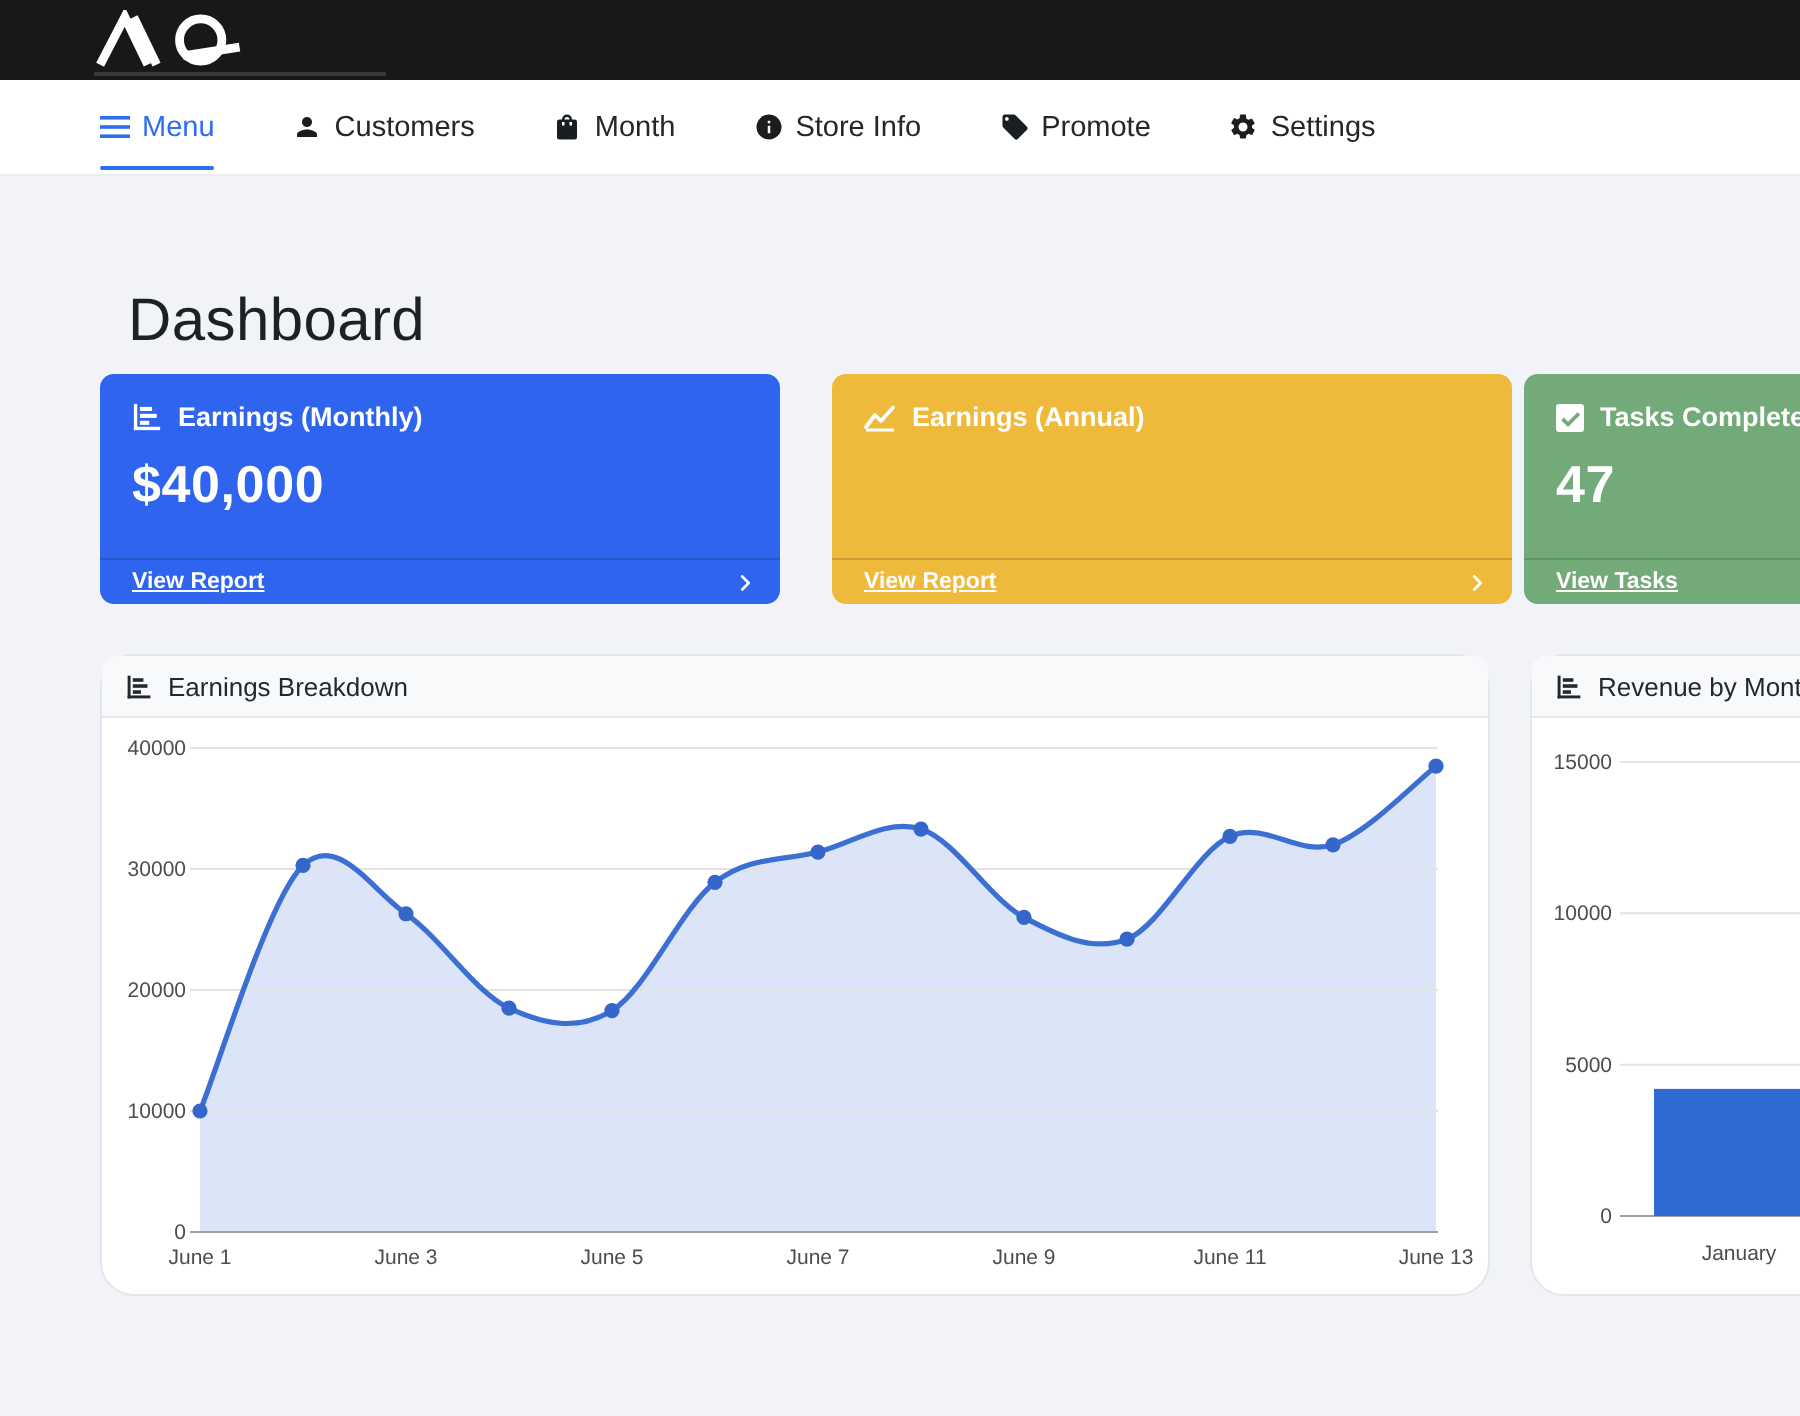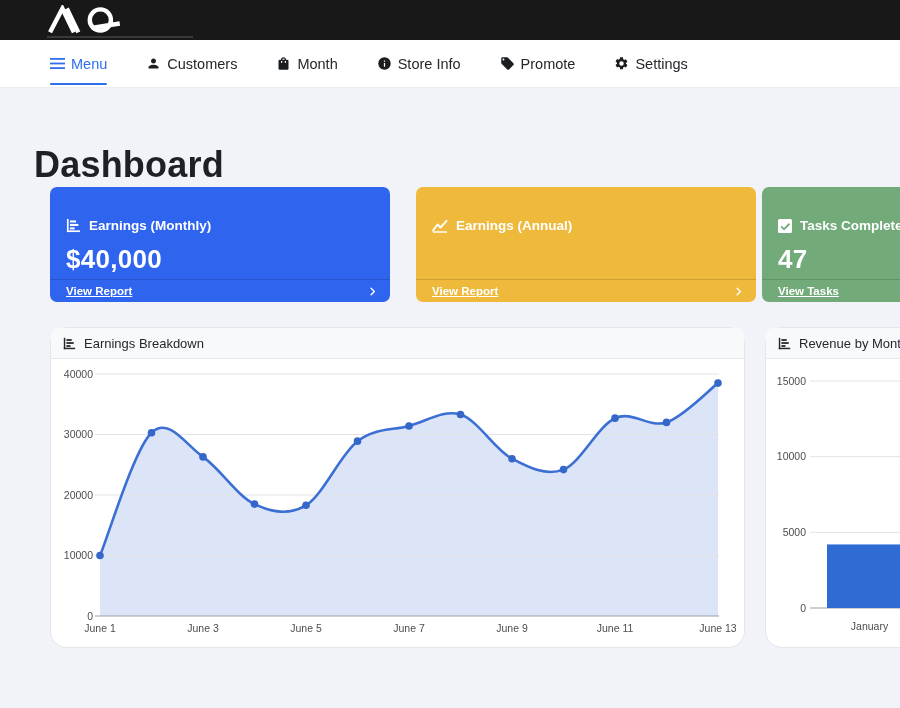--- a/index.html
+++ b/index.html
@@ -12,25 +12,25 @@
   .brand-underline { position:absolute; left:47px; top:36px; width:146px; height:2px; background:#37383c; }
 
   
   .nav { position:absolute; left:0; top:40px; width:900px; height:48px; background:#ffffff;
          border-bottom:1px solid #ebedf0; display:flex; align-items:center; padding-left:50px; gap:39px; }
   .nav-item { display:flex; align-items:center; gap:6px; font-size:14.5px; color:#23272b; cursor:pointer; position:relative; height:100%; }
   .nav-item svg { display:block; }
   .nav-item.active { color:#2e6fed; }
   .nav-item.active .nav-underline { position:absolute; left:0; right:0; bottom:2px; height:2px; background:#2e6fed; border-radius:1px; }
 
-  .page-title { position:absolute; left:34px; top:144px; font-size:36px; font-weight:700; color:#1d2125; letter-spacing:.2px; }
+  .page-title { position:absolute; left:64px; top:144px; font-size:30px; font-weight:400; color:#1d2125; letter-spacing:.2px; }
 
   
   .stat-card { position:absolute; top:187px; width:340px; height:115px; border-radius:7px; color:#fff; overflow:hidden; }
-  .stat-card .inner { padding:31px 16px 0 16px; }
+  .stat-card .inner { padding:14px 16px 0 16px; }
   .stat-title { display:flex; align-items:center; gap:8px; font-size:13.5px; font-weight:700; }
   .stat-value { font-size:26px; font-weight:700; margin-top:11px; letter-spacing:.3px; }
   .stat-footer { position:absolute; left:0; right:0; bottom:0; height:23px; border-top:1px solid rgba(0,0,0,.14);
                  display:flex; align-items:center; justify-content:space-between; padding:0 12px 0 16px;gap:13px; }
   .stat-link { font-size:11.5px; font-weight:700; color:#fff; text-decoration:underline; cursor:pointer; }
   .card-1 { left:50px; } .card-2 { left:416px; } .card-3 { left:762px; }
 
   
   .panel { position:absolute; top:327px; width:695px; height:321px; background:#fff; border:1px solid #e3e6ea; border-radius:17px; }
   .panel-left { left:50px; } .panel-right { left:765px; }

